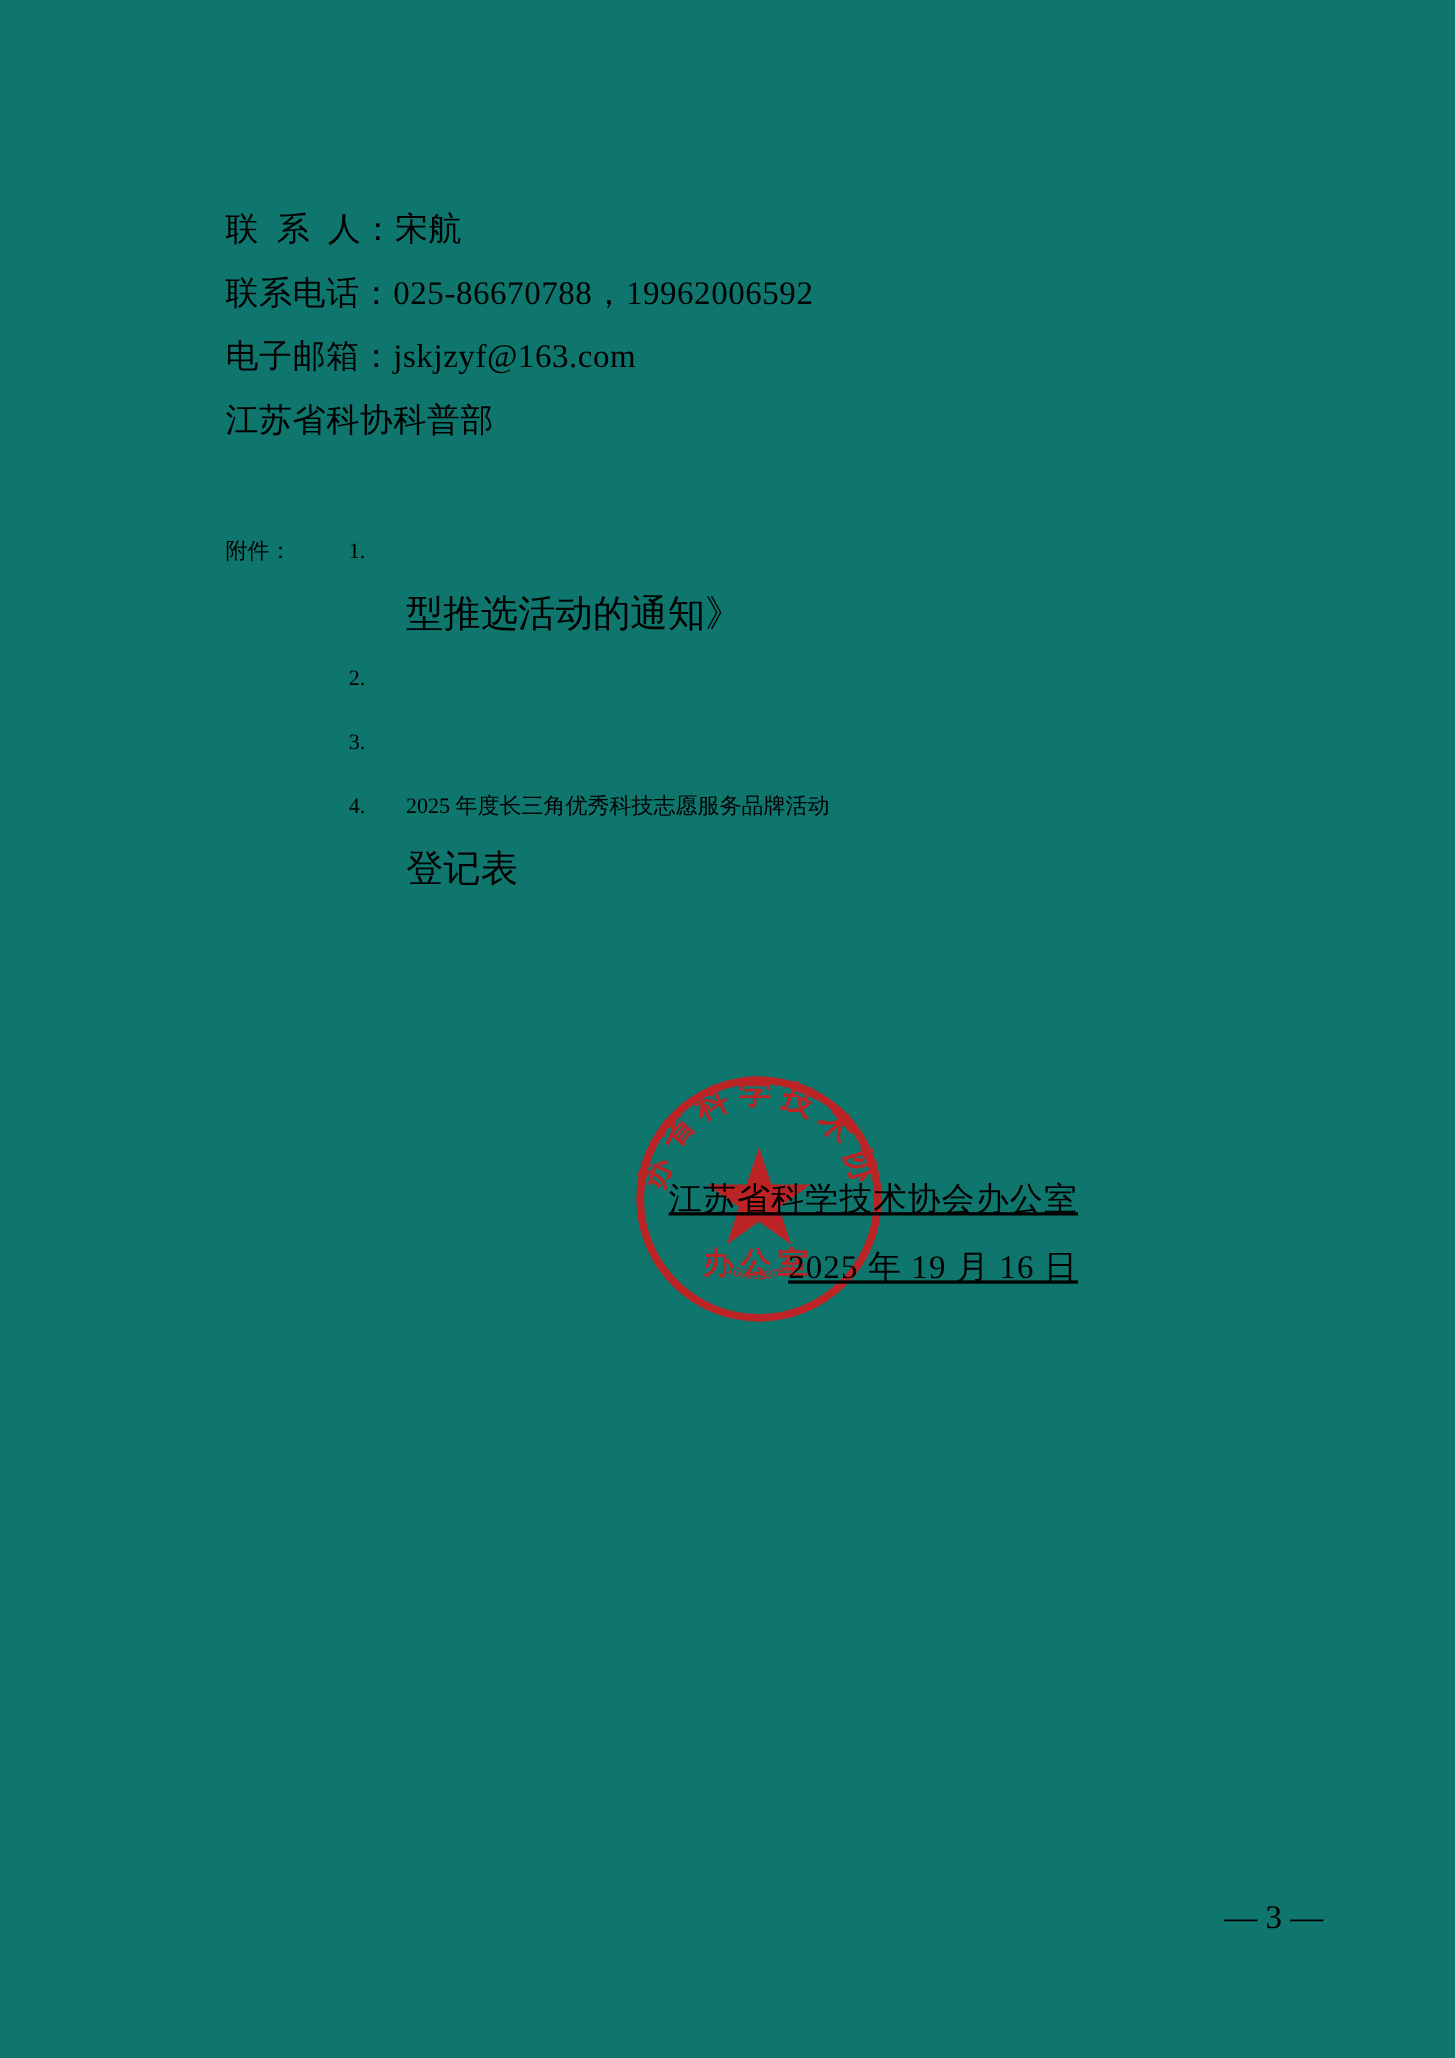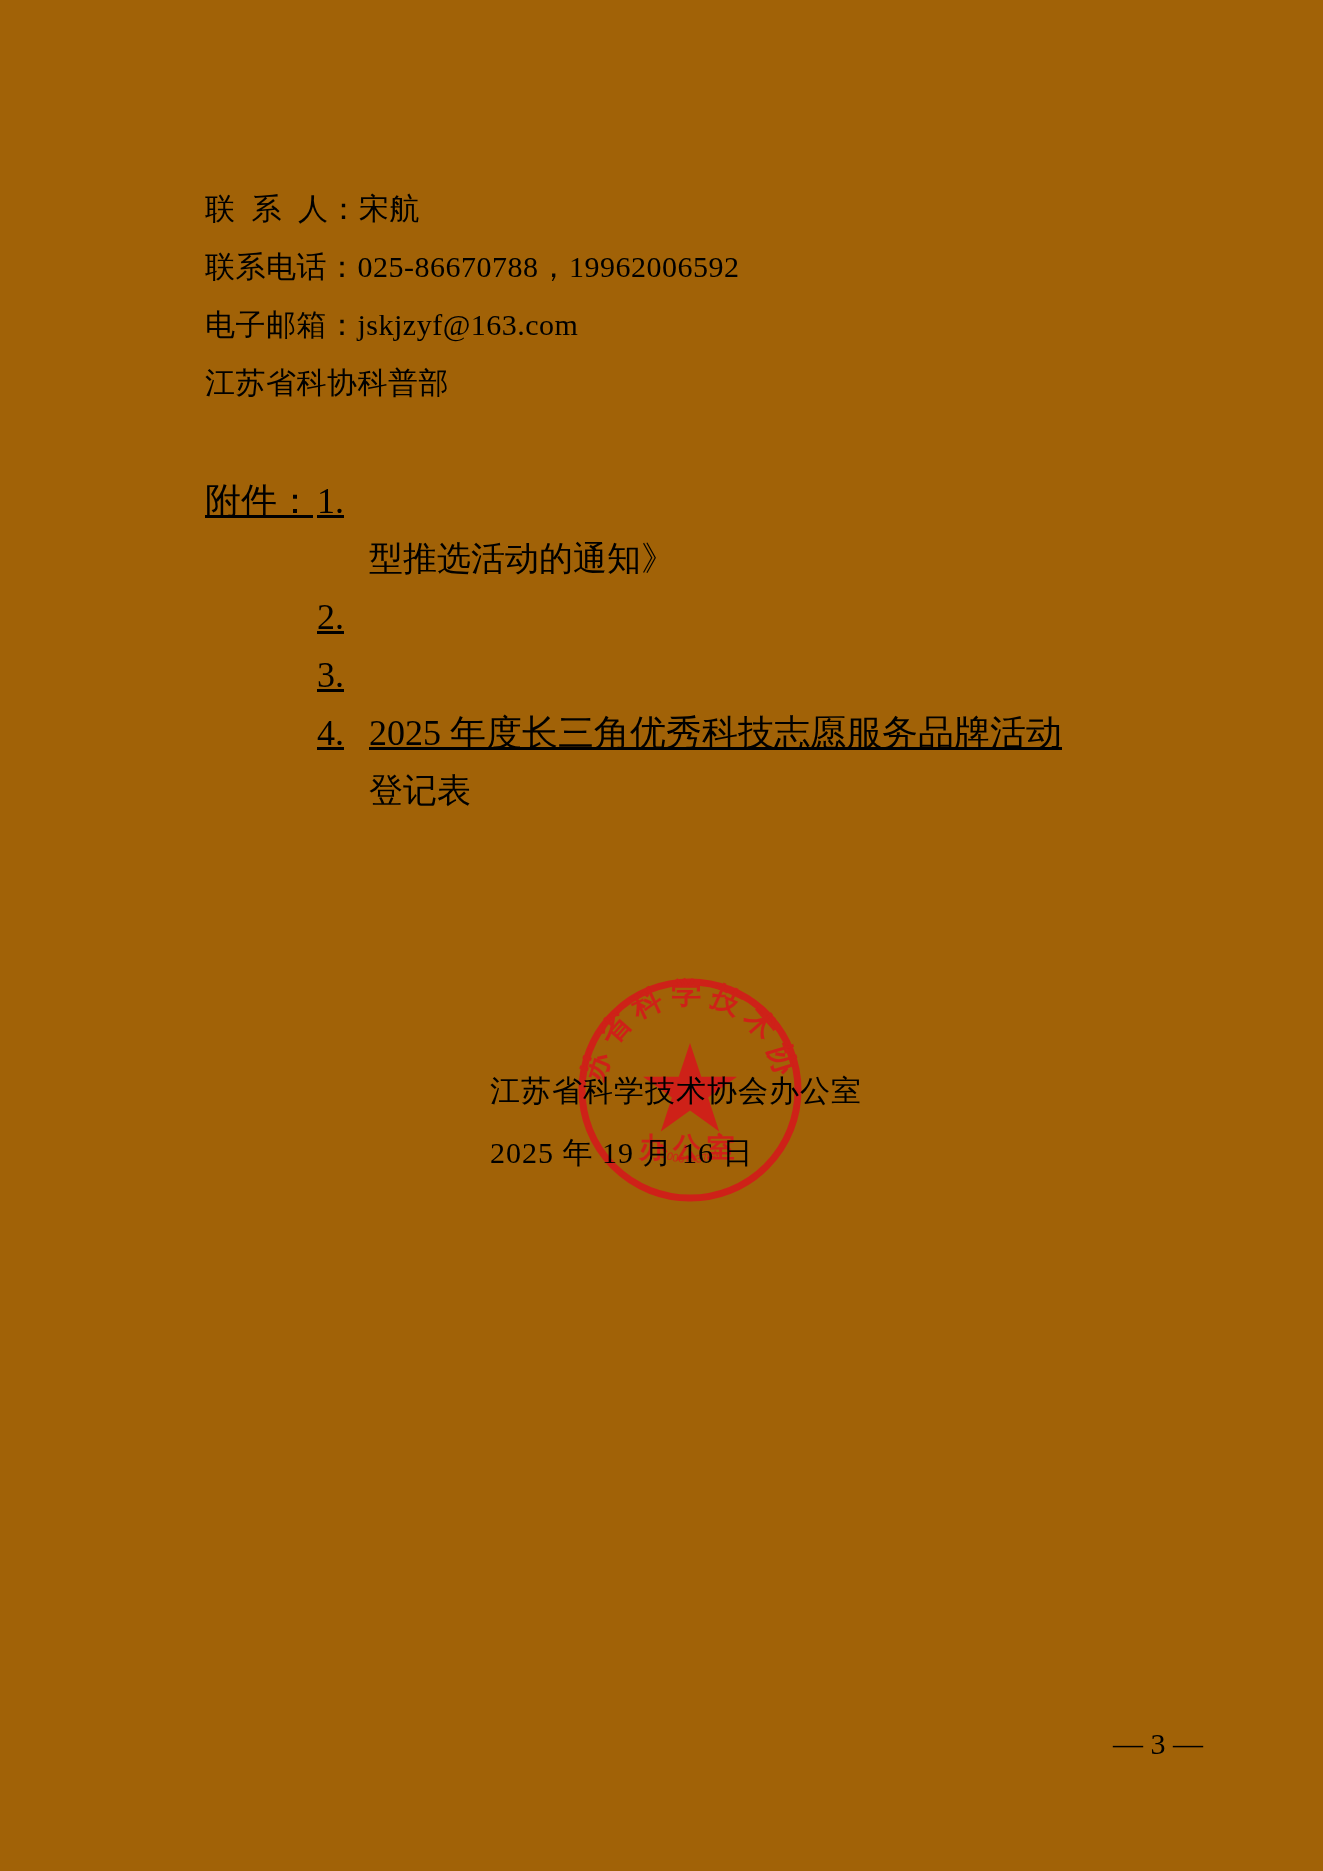--- a/index.html
+++ b/index.html
@@ -8,21 +8,21 @@
     background: #ffffff;
   }
   body {
     font-family: "Liberation Serif", "DejaVu Serif", serif;
     color: #000000;
   }
   .page {
     position: relative;
     width: 1323px;
     height: 1871px;
-    background: #a16207;
+    background: #0f766e;
     overflow: hidden;
   }
   .content {
     position: absolute;
     left: 205px;
     top: 180px;
     width: 930px;
   }
   .line {
     font-size: 30px;
@@ -37,23 +37,22 @@
     height: 60px;
   }
 
   
   .attachments {
     position: relative;
   }
   .att-row {
     display: flex;
     align-items: flex-start;
-    font-size: 36px;
+    font-size: 20px;
     line-height: 58px;
-    text-decoration: underline;
   }
   .att-label {
     width: 112px;
     flex: 0 0 112px;
     white-space: pre;
   }
   .att-num {
     width: 52px;
     flex: 0 0 52px;
     text-align: left;
@@ -66,24 +65,25 @@
   .att-cont {
     margin-left: 164px;
     font-size: 34px;
     line-height: 58px;
     white-space: pre;
   }
 
   
   .sign-wrap {
     position: absolute;
-    left: 490px;
+    left: 520px;
     top: 1060px;
     width: 460px;
-    text-align: left;
+    text-align: right;
+    text-decoration: underline;
   }
   .sign-line {
     font-size: 30px;
     line-height: 62px;
     white-space: pre;
     letter-spacing: 1px;
     position: relative;
     z-index: 3;
   }
 

